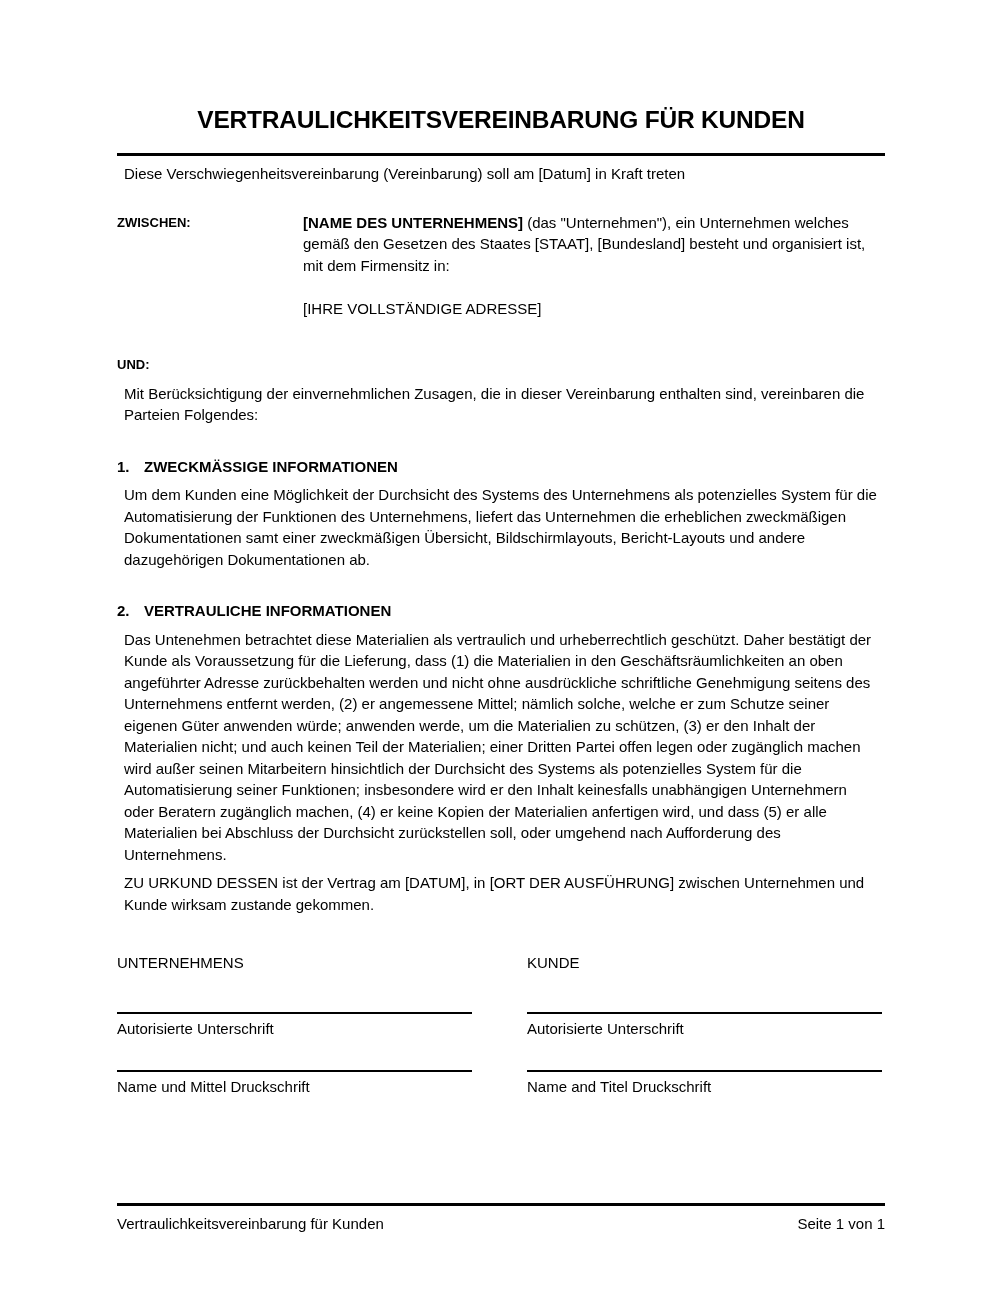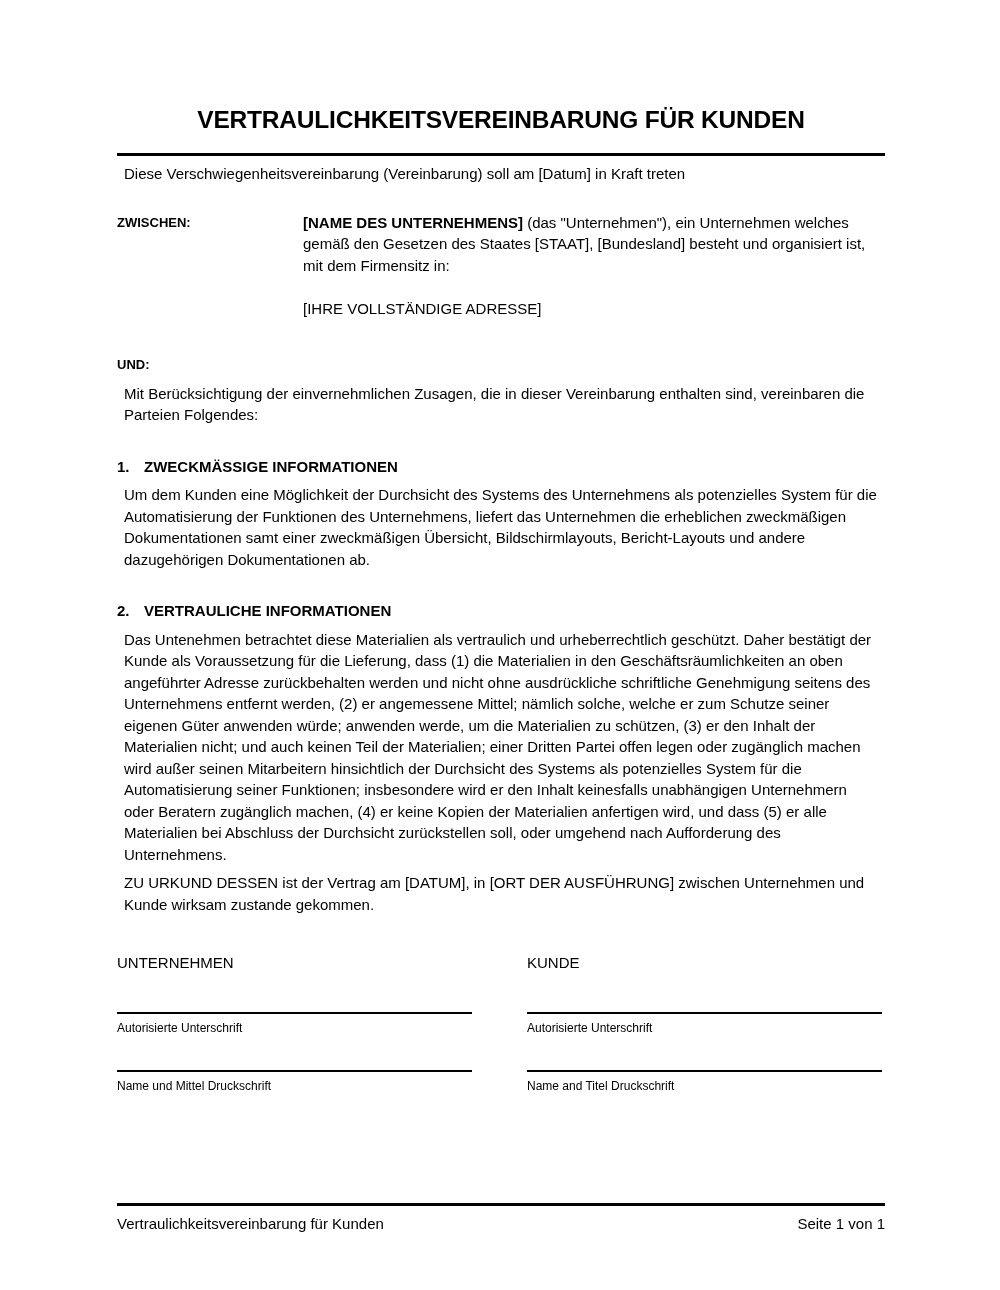--- a/index.html
+++ b/index.html
@@ -135,21 +135,21 @@
     line-height: 21.5px;
   }
   .sig-line {
     margin-top: 38px;
     width: 355px;
     height: 0;
     border-top: 2px solid #000;
   }
   .sig-caption {
     margin-top: 4px;
-    font-size: 12px;
+    font-size: 15px;
     line-height: 21.5px;
   }
   .sig-group-2 .sig-line {
     margin-top: 31px;
   }
 
   
   .footer {
     position: absolute;
     left: 117px;
@@ -205,21 +205,21 @@
       <span class="section-num">2.</span>
       <span class="section-title-text">VERTRAULICHE INFORMATIONEN</span>
     </div>
     <p class="body-text section-body">Das Untenehmen betrachtet diese Materialien als vertraulich und urheberrechtlich geschützt. Daher bestätigt der Kunde als Voraussetzung für die Lieferung, dass (1) die Materialien in den Geschäftsräumlichkeiten an oben angeführter Adresse zurückbehalten werden und nicht ohne ausdrückliche schriftliche Genehmigung seitens des Unternehmens entfernt werden, (2) er angemessene Mittel; nämlich solche, welche er zum Schutze seiner eigenen Güter anwenden würde; anwenden werde, um die Materialien zu schützen, (3) er den Inhalt der Materialien nicht; und auch keinen Teil der Materialien; einer Dritten Partei offen legen oder zugänglich machen wird außer seinen Mitarbeitern hinsichtlich der Durchsicht des Systems als potenzielles System für die Automatisierung seiner Funktionen; insbesondere wird er den Inhalt keinesfalls unabhängigen Unternehmern oder Beratern zugänglich machen, (4) er keine Kopien der Materialien anfertigen wird, und dass (5) er alle Materialien bei Abschluss der Durchsicht zurückstellen soll, oder umgehend nach Aufforderung des Unternehmens.</p>
 
     <p class="body-text execution">ZU URKUND DESSEN ist der Vertrag am [DATUM], in [ORT DER AUSFÜHRUNG] zwischen Unternehmen und Kunde wirksam zustande gekommen.</p>
 
     <div class="sig-area">
 
       <div class="sig-col left">
-        <div class="sig-party-label">UNTERNEHMEN</div>
+        <div class="sig-party-label">UNTERNEHMENS</div>
         <div class="sig-group-1">
           <div class="sig-line"></div>
           <div class="sig-caption">Autorisierte Unterschrift</div>
         </div>
         <div class="sig-group-2">
           <div class="sig-line"></div>
           <div class="sig-caption">Name und Mittel Druckschrift</div>
         </div>
       </div>
 

